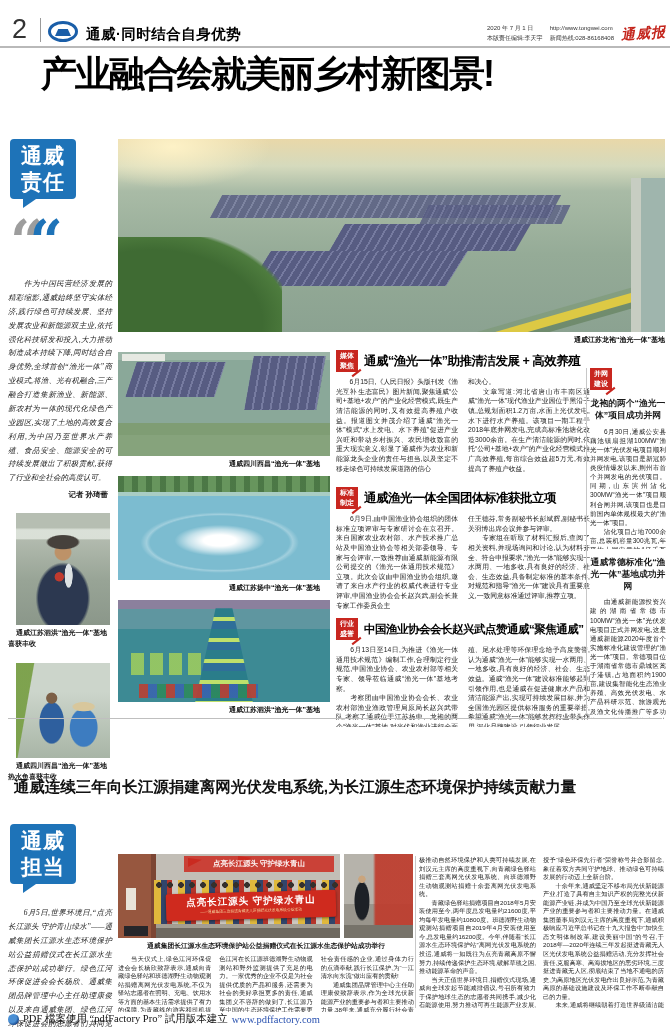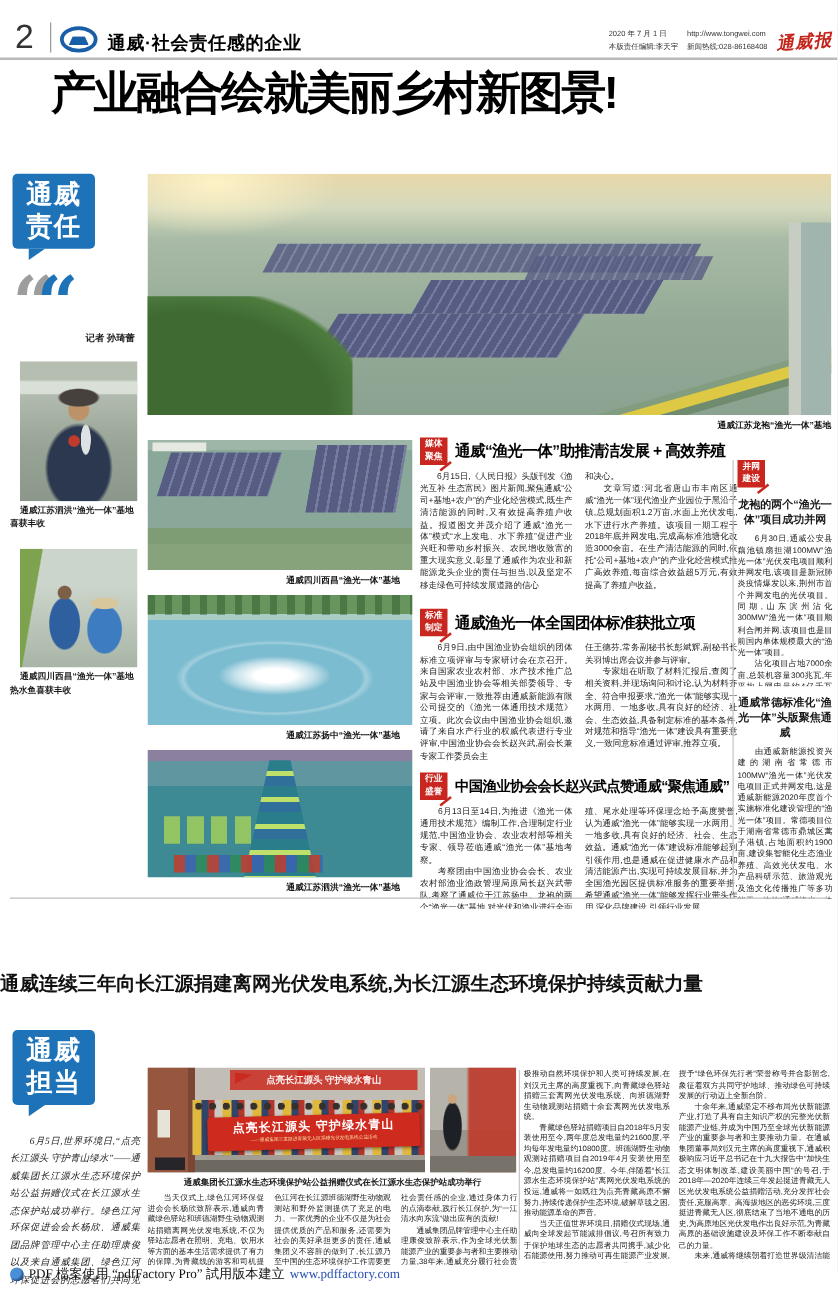--- a/index.html
+++ b/index.html
@@ -16,21 +16,21 @@
   .logo { position:absolute; left:48px; top:21px; width:30px; height:21px; border:3px solid #1a5ea8; border-radius:50%; background:#fff; }
   .logo i { position:absolute; left:4px; top:5px; width:16px; height:7px; background:#1a5ea8; clip-path:polygon(0 100%,20% 0,80% 0,100% 100%); }
   .slogan { position:absolute; left:86px; top:25px; font-size:14.5px; font-weight:900; letter-spacing:.5px; color:#000; }
   .hdr-right { position:absolute; right:4px; top:24px; display:flex; gap:7px; align-items:center; }
   .hdr-col { font-size:6px; line-height:1.6; color:#333; white-space:nowrap; }
   .masthead { font-family:"Liberation Serif", serif; font-style:italic; font-weight:700; font-size:14px; color:#c4261d; transform:rotate(-4deg); letter-spacing:1px; }
   
   .h1a { position:absolute; left:0; top:50px; width:534px; text-align:center; font-size:36px; font-weight:900; letter-spacing:-2px; color:#000; }
   .subA { position:absolute; left:0; top:114px; width:670px; text-align:center; font-size:16.5px; font-weight:700; color:#111; }
   .h1b { position:absolute; left:0; top:722px; width:670px; text-align:center; font-size:44px; font-weight:900; letter-spacing:-2px; color:#000; }
-  .subB { position:absolute; left:0; top:777px; width:590px; text-align:left; font-size:15.5px; font-weight:700; color:#111; }
+  .subB { position:absolute; left:0; top:777px; width:590px; text-align:center; font-size:15.5px; font-weight:700; color:#111; }
   .rule-h { position:absolute; left:8px; top:718px; width:654px; height:1px; background:#bfbfbf; }
   .vrule { position:absolute; width:1px; background:#c8c8c8; }
   
   .sidebar { position:absolute; left:8px; width:104px; }
   .badge { position:relative; margin-left:2px; width:66px; height:60px; background:#1e73b8; border-radius:4px;
            display:flex; flex-direction:column; align-items:center; justify-content:center;
            color:#fff; font-size:21px; font-weight:900; line-height:1.25; letter-spacing:1px; }
   .badge::after { content:''; position:absolute; left:13px; bottom:-9px; border-left:13px solid #1e73b8; border-bottom:9px solid transparent; }
   .qmarks { margin:24px 0 0 2px; font-family:"DejaVu Serif", serif; font-size:58px; line-height:38px; font-weight:700; letter-spacing:-14px; }
   .qgrey { color:#9d9d9d; } .qblue { color:#1e73b8; }
@@ -97,21 +97,21 @@
 <body>
 
 <div id="page">
 
   <div class="hdr">
     <div class="pagenum">2</div>
     <div class="hdr-sep"></div>
     <div class="logo">
         <i></i>
       </div>
-    <div class="slogan">通威·社会责任感的企业</div>
+    <div class="slogan">通威·同时结合自身优势</div>
     <div class="hdr-right">
       <div class="hdr-col">
         <div>2020 年 7 月 1 日</div>
         <div>本版责任编辑:李天宇</div>
       </div>
       <div class="hdr-col">
         <div>http://www.tongwei.com</div>
         <div>新闻热线:028-86168408</div>
       </div>
       <div class="masthead">通威报</div>
@@ -121,20 +121,21 @@
   <div class="h1a">产业融合绘就美丽乡村新图景!</div>
 
   <div class="sidebar" style="top:139px;">
     <div class="badge">
       <span>通威</span>
       <span>责任</span>
     </div>
     <div class="qmarks">
       <span class="qgrey">“</span><span class="qblue">“</span>
     </div>
+    <div class="quote">　　作为中国民营经济发展的精彩缩影,通威始终坚守实体经济,践行绿色可持续发展、坚持发展农业和新能源双主业,依托强化科技研发和投入,大力推动制造成本持续下降,同时结合自身优势,全球首创“渔光一体”商业模式,将渔、光有机融合,三产融合打造集新渔业、新能源、新农村为一体的现代化绿色产业园区,实现了土地的高效复合利用,为中国乃至世界水产养殖、食品安全、能源安全的可持续发展做出了积极贡献,获得了行业和全社会的高度认可。</div>
     <div class="byline">记者  孙琦蕾</div>
 
     <div class="sb-photo photo" style="height:112px;">
       <div class="shape" style="inset:0;background:
         radial-gradient(ellipse 5px 15px at 56% 56%, #dde2e4 0 75%, transparent 85%),
         radial-gradient(circle 5px at 46% 57%, #c03a2e 0 85%, transparent 100%),
         radial-gradient(ellipse 18px 8px at 50% 26%, #46413c 0 82%, transparent 95%),
         radial-gradient(circle 9px at 50% 35%, #bd9268 0 85%, transparent 100%),
         radial-gradient(ellipse 35px 46px at 50% 76%, #2c3850 0 70%, transparent 78%),
         linear-gradient(180deg, transparent 13%, rgba(224,230,222,.85) 15% 23%, transparent 24%),
@@ -242,21 +243,21 @@
 
   <div class="vrule" style="left:586px;top:368px;height:346px;"></div>
   <div class="rightcol">
     <div class="tag">
       <span>并网</span>
       <span>建设</span>
     </div>
     <div class="rc-title">龙袍的两个“渔光一体”项目成功并网</div>
     <div class="rc-body" style="max-height:122px;">　　6月30日,通威公安县藕池镇扇担湖100MW“渔光一体”光伏发电项目顺利并网发电,该项目是新冠肺炎疫情爆发以来,荆州市首个并网发电的光伏项目。同期,山东滨州沾化300MW“渔光一体”项目顺利合闸并网,该项目也是目前国内单体规模最大的“渔光一体”项目。
 　　沾化项目占地7000余亩,总装机容量300兆瓦,年平均上网电量约4亿千瓦时,致力打造全产业链现代智慧渔业和绿色能源示范区,助推循环经济的发展。</div>
-    <div class="rc-title">通威常德标准化“渔光一体”头版聚焦通威</div>
+    <div class="rc-title">通威常德标准化“渔光一体”基地成功并网</div>
     <div class="rc-body" style="max-height:122px;">　　由通威新能源投资兴建的湖南省常德市100MW“渔光一体”光伏发电项目正式并网发电,这是通威新能源2020年度首个实施标准化建设管理的“渔光一体”项目。常德项目位于湖南省常德市鼎城区蒿子港镇,占地面积约1900亩,建设集智能化生态渔业养殖、高效光伏发电、水产品科研示范、旅游观光及渔文化传播推广等多功能于一体的“通威渔光一体生态科技园”基地。
 　　6月,通威东营“渔光一体”生态园区光伏电站建设正式开工。生态园区位于东营市垦利区黄河口镇,整体规划500MWp,本期建设容量200MWp,该项目计划安装建设200MWp光伏电站,建设智能化养殖生态园区,改造成具有通威特色的“365”养殖标准渔塘。</div>
   </div>
 
   <div class="rule-h"></div>
   <div class="subB">通威连续三年向长江源捐建离网光伏发电系统,为长江源生态环境保护持续贡献力量</div>
 
   <div class="sidebar" style="top:824px;">
     <div class="badge">
       <span>通威</span>

